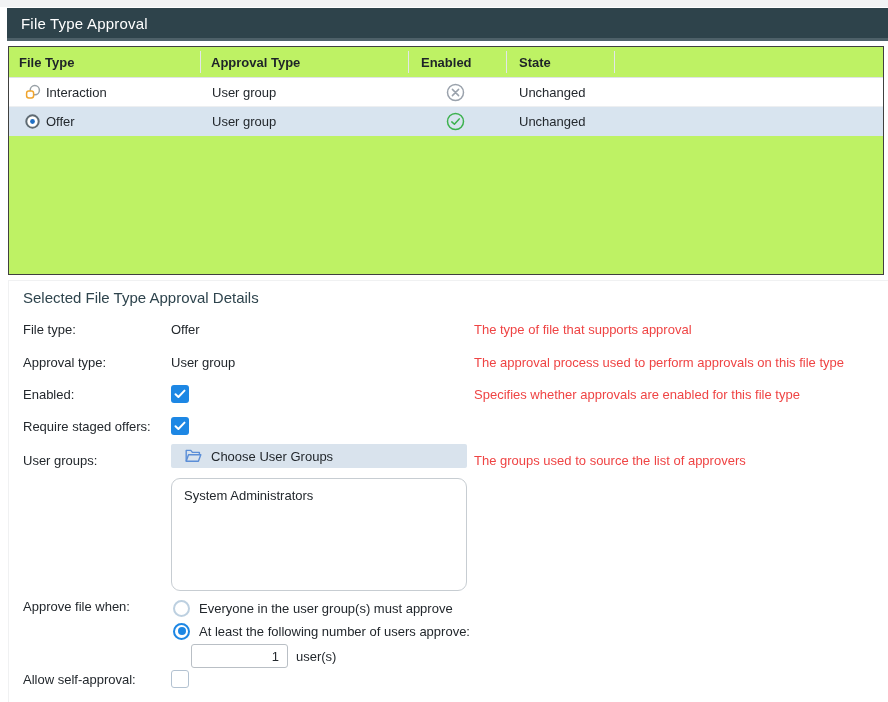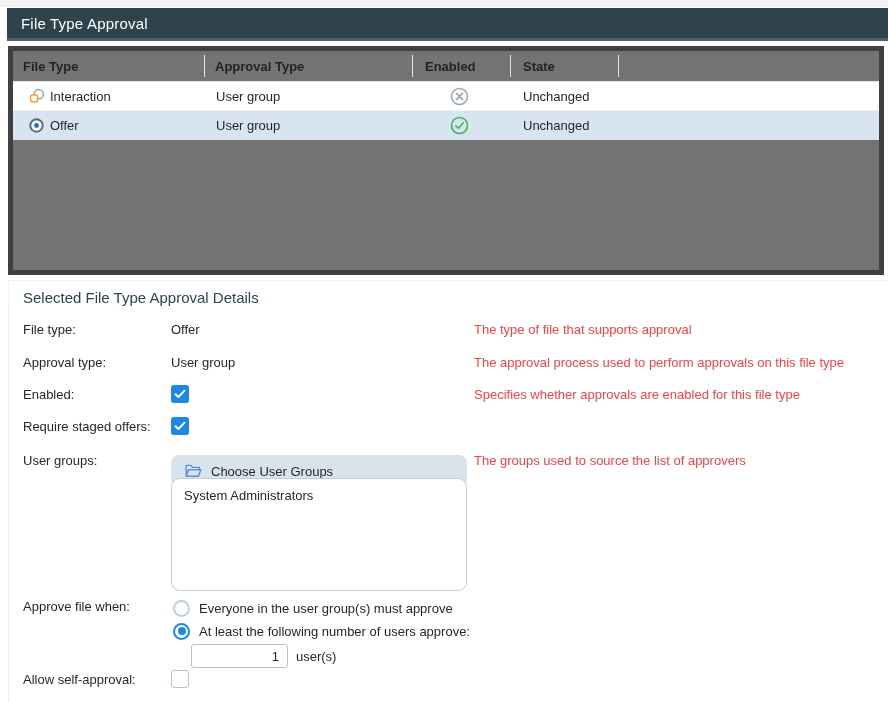--- a/index.html
+++ b/index.html
@@ -14,21 +14,21 @@
   .app-header{
     position:absolute;left:7px;top:8px;right:0;height:30px;
     background:#2e434b;border-bottom:3px solid #4d6068;
     color:#fff;display:flex;align-items:center;
     padding-left:14px;font-size:15px;letter-spacing:.2px;font-weight:500;
   }
 
   
   .table-panel{
     position:absolute;left:8px;top:46px;width:876px;height:229px;
-    background:#737373;border:5px solid #404040;box-sizing:border-box;
+    background:#bef264;border:1px solid #404040;box-sizing:border-box;
   }
   .thead{position:relative;height:30px;border-bottom:1px solid #dfe3e6;}
   .th{position:absolute;top:0;height:30px;display:flex;align-items:center;font-weight:bold;color:#1e2328;}
   .th1{left:10px}.th2{left:202px}.th3{left:412px}.th4{left:510px}
   .vsep{position:absolute;top:4px;height:22px;width:1px;background:#e3e6e9;}
   .vs1{left:191px}.vs2{left:399px}.vs3{left:497px}.vs4{left:605px}
 
   .trow{position:relative;height:28px;border-bottom:1px solid #edeff1;background:#fff;}
   .trow.selected{background:#d8e4ef;border-bottom-color:#d8e4ef;}
   .cell{position:absolute;top:0;height:28px;display:flex;align-items:center;}
@@ -47,22 +47,22 @@
   .t-r1{top:41px}.t-r2{top:74px}.t-r3{top:106px}.t-r4{top:138px}
   .t-r5{top:172px}.t-r6{top:318px}.t-r7{top:391px}
 
   
   .checkbox{width:18px;height:18px;border-radius:3px;box-sizing:border-box;position:absolute;left:162px;}
   .checkbox.checked{background:#1d87e4;display:flex;align-items:center;justify-content:center;}
   .checkbox.unchecked{background:#fff;border:1px solid #b3c2d1;}
   .cb-r3{top:104px}.cb-r4{top:136px}.cb-r7{top:389px}
 
   .choose-bar{
-    position:absolute;left:162px;top:174px;width:296px;height:32px;
-    background:#d9e3ed;border-radius:8px;display:flex;align-items:center;
+    position:absolute;left:162px;top:163px;width:296px;height:24px;
+    background:#d9e3ed;border-radius:2px;display:flex;align-items:center;
     padding-left:14px;gap:9px;box-sizing:border-box;cursor:default;
   }
   .group-list{
     position:absolute;left:162px;top:197px;width:296px;height:113px;
     background:#fff;border:1px solid #c7cdd2;border-radius:9px;box-sizing:border-box;
     padding:8px 0 0 12px;
   }
   .group-item{line-height:18px;}
 
   .radio-row{position:absolute;left:164px;height:20px;display:flex;align-items:center;gap:9px;}

